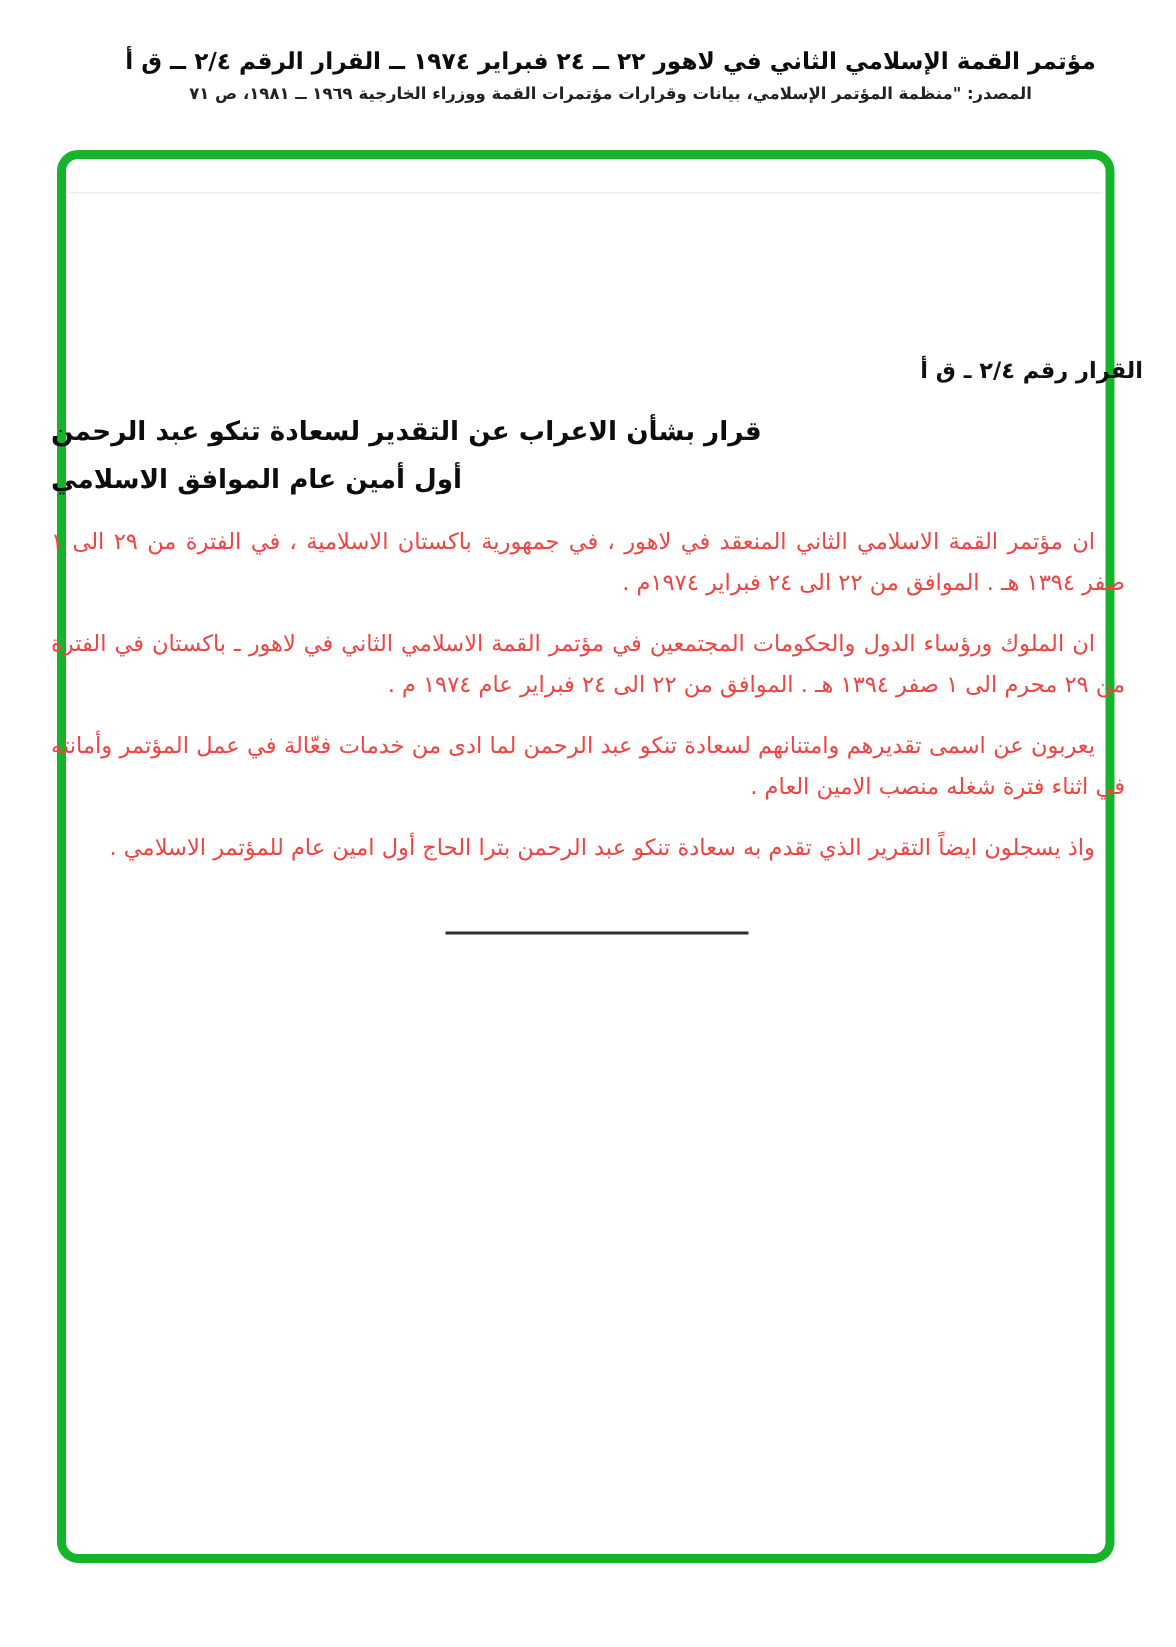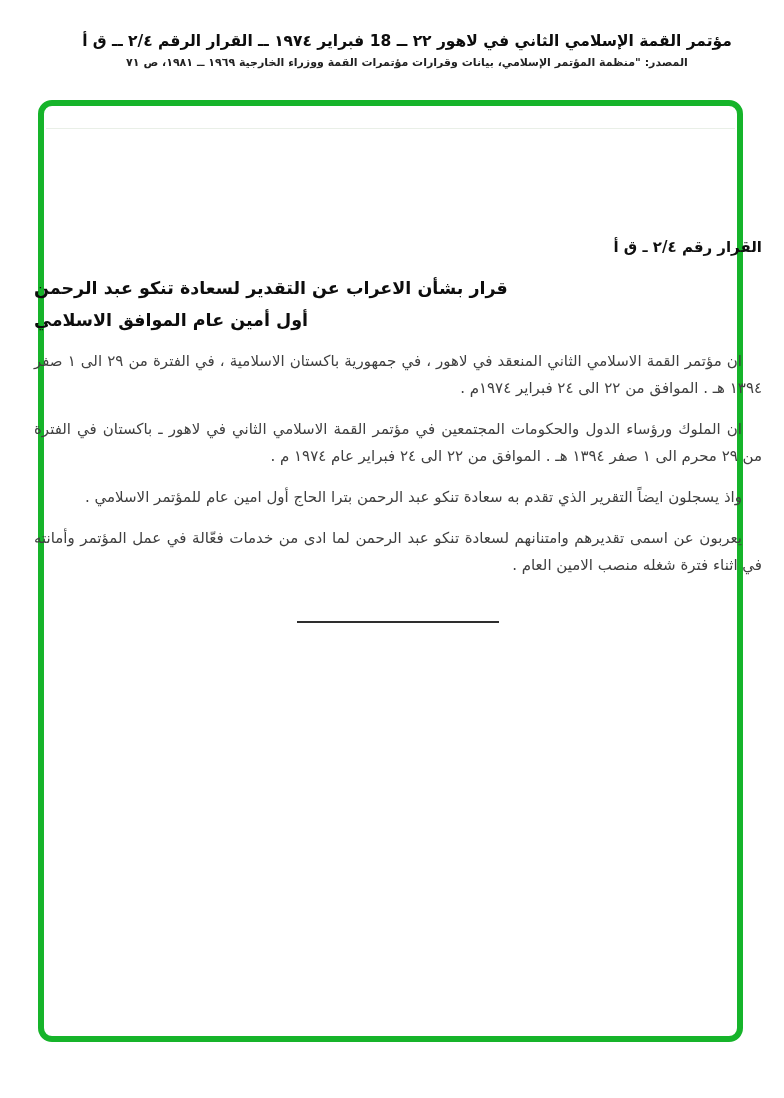--- a/index.html
+++ b/index.html
@@ -81,54 +81,54 @@
     text-align: left;
     font-size: 17.5px;
     font-weight: bold;
     line-height: 32px;
     color: #0d0d0d;
   }
   .doc-title.first {
     margin-top: 14px;
   }
   .doc-content p {
-    margin: 0 0 14px 0;
+    margin: 0 12px 14px 0;
     font-size: 15px;
     line-height: 27px;
     text-align: justify;
     text-indent: 20px;
-    color: #404040;
+    color: #ef4444;
   }
   .doc-content p.first-para {
     margin-top: 12px;
   }
   .end-separator {
     width: 202px;
     height: 0;
     border-top: 2px solid #2e2e2e;
     margin: 42px auto 0 auto;
   }
 </style>
 </head>
 <body>
 
 <header class="page-header">
-  <div class="hdr-line1">مؤتمر القمة الإسلامي الثاني في لاهور ٢٢ ــ 18 فبراير ١٩٧٤ ــ القرار الرقم ٢/٤ ــ ق أ</div>
+  <div class="hdr-line1">مؤتمر القمة الإسلامي الثاني في لاهور ٢٢ ــ ٢٤ فبراير ١٩٧٤ ــ القرار الرقم ٢/٤ ــ ق أ</div>
   <div class="hdr-line2">المصدر: "منظمة المؤتمر الإسلامي، بيانات وقرارات مؤتمرات القمة ووزراء الخارجية ١٩٦٩ ــ ١٩٨١، ص ٧١</div>
 </header>
 
 <div class="green-frame">
   <div class="scan-line"></div>
 </div>
 
 <div class="doc-content">
   <div class="res-line">القرار رقم ٢/٤ ـ ق أ</div>
 
   <div class="doc-title first">قرار بشأن الاعراب عن التقدير لسعادة تنكو عبد الرحمن</div>
   <div class="doc-title">أول أمين عام الموافق الاسلامي</div>
 
   <p class="first-para">ان مؤتمر القمة الاسلامي الثاني المنعقد في لاهور ، في جمهورية باكستان الاسلامية ، في الفترة من ٢٩ الى ١ صفر ١٣٩٤ هـ . الموافق من ٢٢ الى ٢٤ فبراير ١٩٧٤م .</p>
   <p>ان الملوك ورؤساء الدول والحكومات المجتمعين في مؤتمر القمة الاسلامي الثاني في لاهور ـ باكستان في الفترة من ٢٩ محرم الى ١ صفر ١٣٩٤ هـ . الموافق من ٢٢ الى ٢٤ فبراير عام ١٩٧٤ م .</p>
+  <p>يعربون عن اسمى تقديرهم وامتنانهم لسعادة تنكو عبد الرحمن لما ادى من خدمات فعّالة في عمل المؤتمر وأمانته في اثناء فترة شغله منصب الامين العام .</p>
   <p>واذ يسجلون ايضاً التقرير الذي تقدم به سعادة تنكو عبد الرحمن بترا الحاج أول امين عام للمؤتمر الاسلامي .</p>
-  <p>يعربون عن اسمى تقديرهم وامتنانهم لسعادة تنكو عبد الرحمن لما ادى من خدمات فعّالة في عمل المؤتمر وأمانته في اثناء فترة شغله منصب الامين العام .</p>
 
   <div class="end-separator"></div>
 </div>
 
 </body></html>

